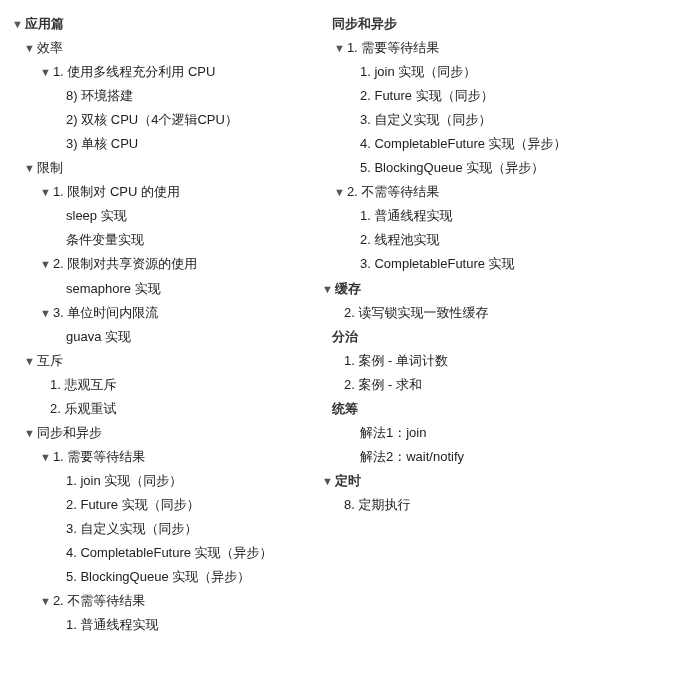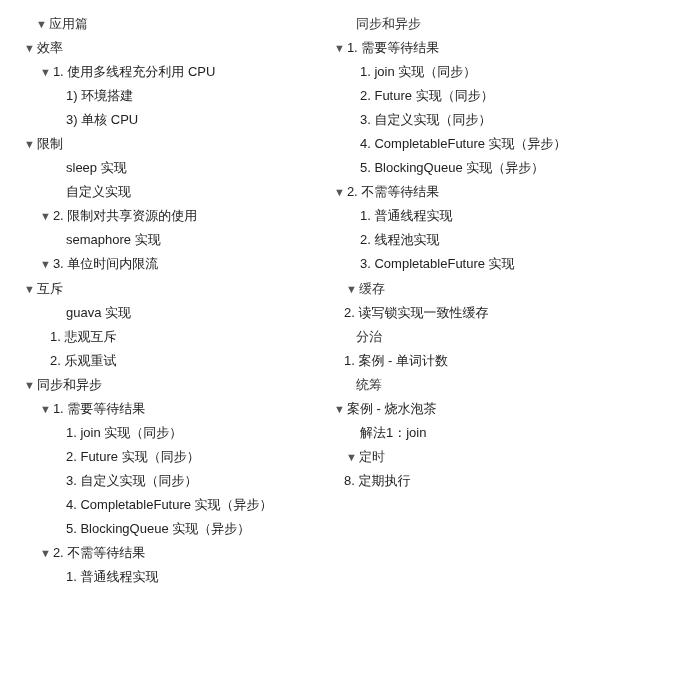--- a/index.html
+++ b/index.html
@@ -24,48 +24,50 @@
       flex: 0 0 310px;
       max-width: 310px;
     }
     .col-right {
       flex: 1;
     }
     .tree-item {
       line-height: 1.85;
       cursor: default;
     }
-    .level-0 { padding-left: 4px; font-weight: normal; color: #333; margin-left: 24px; }
+    .level-0 { padding-left: 4px; font-weight: bold; color: #333; }
     .level-1 { padding-left: 16px; }
     .level-2 { padding-left: 32px; }
     .level-3 { padding-left: 48px; }
     .arrow { color: #555; margin-right: 2px; font-size: 11px; }
     .indent-marker {
       display: inline-block;
       width: 10px;
     }
   </style>
 </head>
 <body>
 
 <div class="two-col">
   <div class="col col-left" id="left-col-container">
       <div class="tree-item level-0"><span class="arrow">▼</span><span>应用篇</span></div>
       <div class="tree-item level-1"><span class="arrow">▼</span><span>效率</span></div>
       <div class="tree-item level-2"><span class="arrow">▼</span><span>1. 使用多线程充分利用 CPU</span></div>
-      <div class="tree-item level-3"><span class="indent-marker"></span><span>1) 环境搭建</span></div>
+      <div class="tree-item level-3"><span class="indent-marker"></span><span>8) 环境搭建</span></div>
+      <div class="tree-item level-3"><span class="indent-marker"></span><span>2) 双核 CPU（4个逻辑CPU）</span></div>
       <div class="tree-item level-3"><span class="indent-marker"></span><span>3) 单核 CPU</span></div>
       <div class="tree-item level-1"><span class="arrow">▼</span><span>限制</span></div>
+      <div class="tree-item level-2"><span class="arrow">▼</span><span>1. 限制对 CPU 的使用</span></div>
       <div class="tree-item level-3"><span class="indent-marker"></span><span>sleep 实现</span></div>
-      <div class="tree-item level-3"><span class="indent-marker"></span><span>自定义实现</span></div>
+      <div class="tree-item level-3"><span class="indent-marker"></span><span>条件变量实现</span></div>
       <div class="tree-item level-2"><span class="arrow">▼</span><span>2. 限制对共享资源的使用</span></div>
       <div class="tree-item level-3"><span class="indent-marker"></span><span>semaphore 实现</span></div>
       <div class="tree-item level-2"><span class="arrow">▼</span><span>3. 单位时间内限流</span></div>
+      <div class="tree-item level-3"><span class="indent-marker"></span><span>guava 实现</span></div>
       <div class="tree-item level-1"><span class="arrow">▼</span><span>互斥</span></div>
-      <div class="tree-item level-3"><span class="indent-marker"></span><span>guava 实现</span></div>
       <div class="tree-item level-2"><span class="indent-marker"></span><span>1. 悲观互斥</span></div>
       <div class="tree-item level-2"><span class="indent-marker"></span><span>2. 乐观重试</span></div>
       <div class="tree-item level-1"><span class="arrow">▼</span><span>同步和异步</span></div>
       <div class="tree-item level-2"><span class="arrow">▼</span><span>1. 需要等待结果</span></div>
       <div class="tree-item level-3"><span class="indent-marker"></span><span>1. join 实现（同步）</span></div>
       <div class="tree-item level-3"><span class="indent-marker"></span><span>2. Future 实现（同步）</span></div>
       <div class="tree-item level-3"><span class="indent-marker"></span><span>3. 自定义实现（同步）</span></div>
       <div class="tree-item level-3"><span class="indent-marker"></span><span>4. CompletableFuture 实现（异步）</span></div>
       <div class="tree-item level-3"><span class="indent-marker"></span><span>5. BlockingQueue 实现（异步）</span></div>
       <div class="tree-item level-2"><span class="arrow">▼</span><span>2. 不需等待结果</span></div>
@@ -80,19 +82,20 @@
       <div class="tree-item level-2"><span class="indent-marker"></span><span>4. CompletableFuture 实现（异步）</span></div>
       <div class="tree-item level-2"><span class="indent-marker"></span><span>5. BlockingQueue 实现（异步）</span></div>
       <div class="tree-item level-1"><span class="arrow">▼</span><span>2. 不需等待结果</span></div>
       <div class="tree-item level-2"><span class="indent-marker"></span><span>1. 普通线程实现</span></div>
       <div class="tree-item level-2"><span class="indent-marker"></span><span>2. 线程池实现</span></div>
       <div class="tree-item level-2"><span class="indent-marker"></span><span>3. CompletableFuture 实现</span></div>
       <div class="tree-item level-0"><span class="arrow">▼</span><span>缓存</span></div>
       <div class="tree-item level-1"><span class="indent-marker"></span><span>2. 读写锁实现一致性缓存</span></div>
       <div class="tree-item level-0"><span class="indent-marker"></span><span>分治</span></div>
       <div class="tree-item level-1"><span class="indent-marker"></span><span>1. 案例 - 单词计数</span></div>
+      <div class="tree-item level-1"><span class="indent-marker"></span><span>2. 案例 - 求和</span></div>
       <div class="tree-item level-0"><span class="indent-marker"></span><span>统筹</span></div>
-      <div class="tree-item level-1"><span class="arrow">▼</span><span>案例 - 烧水泡茶</span></div>
       <div class="tree-item level-2"><span class="indent-marker"></span><span>解法1：join</span></div>
+      <div class="tree-item level-2"><span class="indent-marker"></span><span>解法2：wait/notify</span></div>
       <div class="tree-item level-0"><span class="arrow">▼</span><span>定时</span></div>
       <div class="tree-item level-1"><span class="indent-marker"></span><span>8. 定期执行</span></div>
     </div>
 </div>
 
 </body></html>

